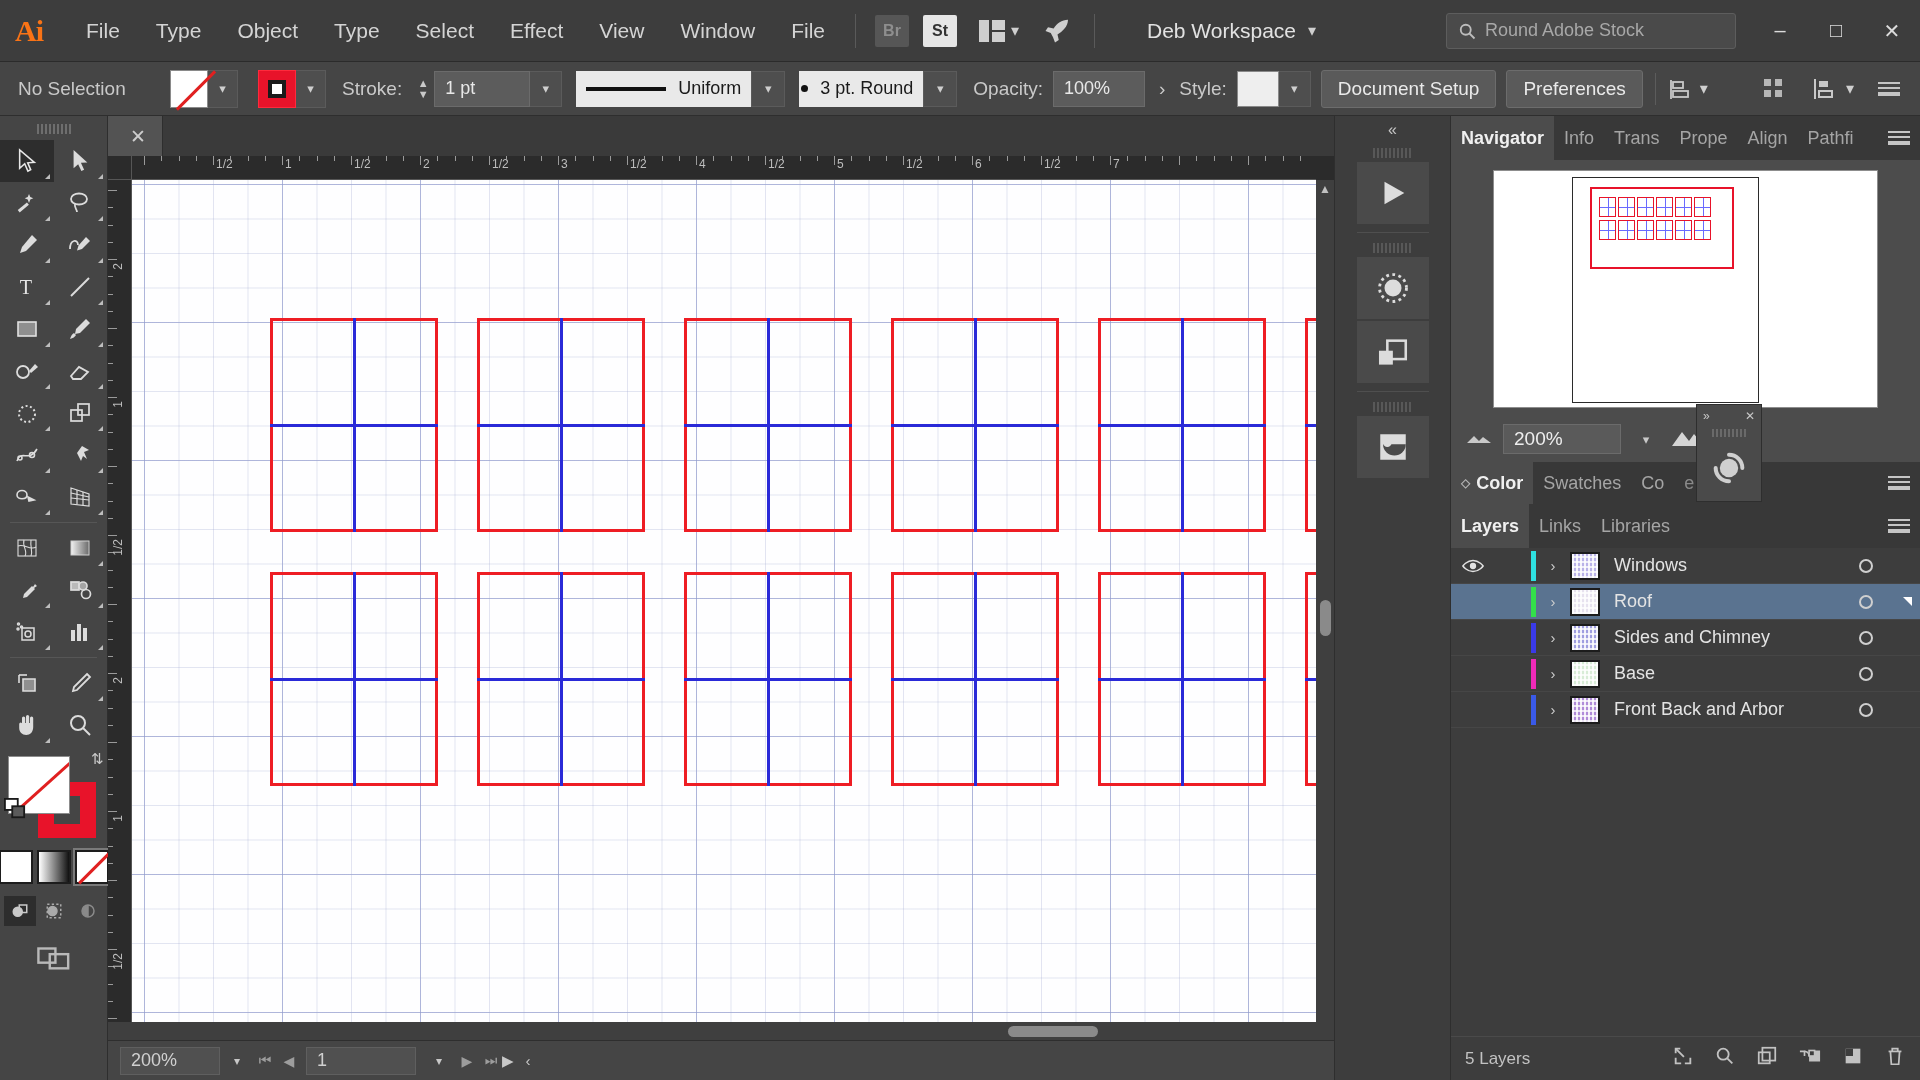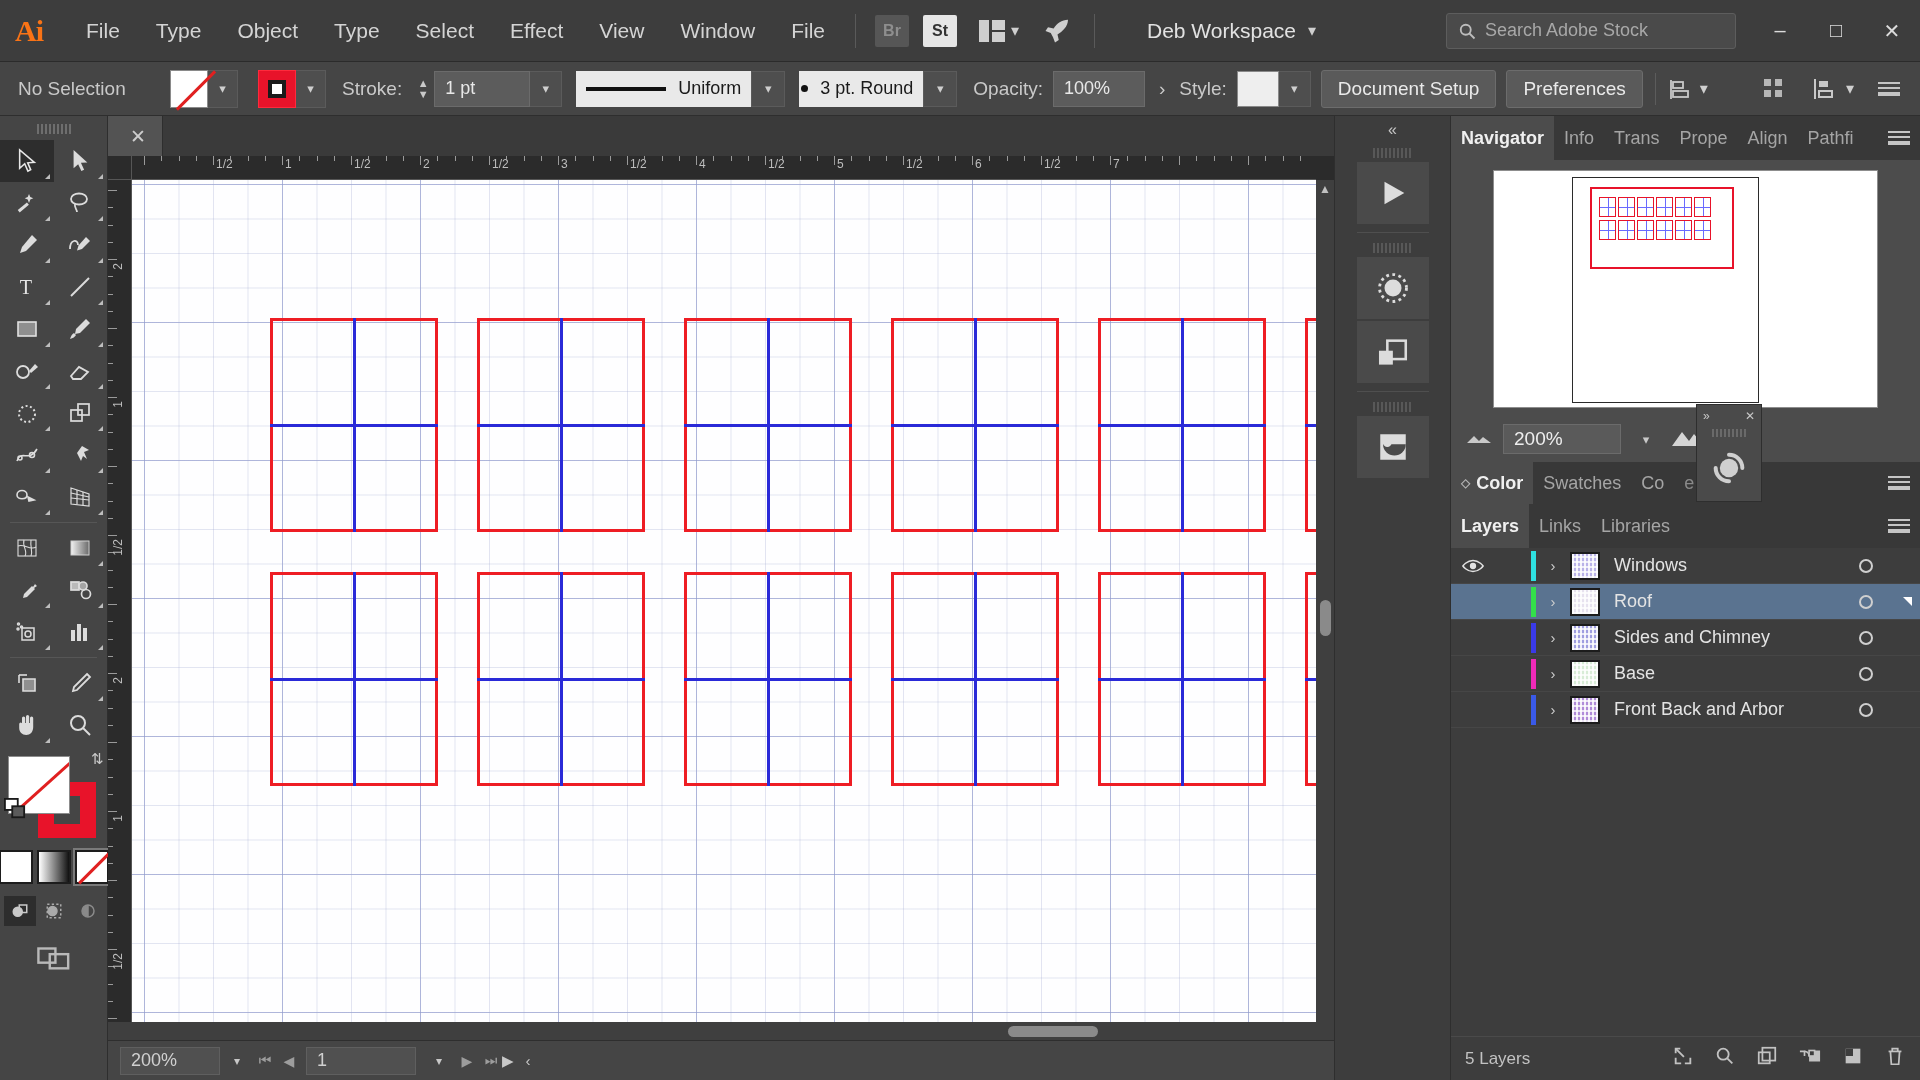--- a/index.html
+++ b/index.html
@@ -375,21 +375,21 @@
     <div class="workspace-sel">
       <span>Deb Workspace</span>
       <span class="chev">▾</span>
     </div>
 
     <div class="search-stock">
       <svg width="20" height="20" viewBox="0 0 24 24" fill="none" stroke="#bdbdbd" stroke-width="2.2">
         <circle cx="10.5" cy="10.5" r="6"></circle>
           <line x1="15" y1="15" x2="21" y2="21"></line>
       </svg>
-      <span>Search Adobe Stock</span>
+      <span>Round Adobe Stock</span>
     </div>
 
     <div class="win-btns">
       <div class="win-btn">–</div>
       <div class="win-btn">□</div>
       <div class="win-btn close">✕</div>
     </div>
   </div>
 
   <div class="controlbar">

